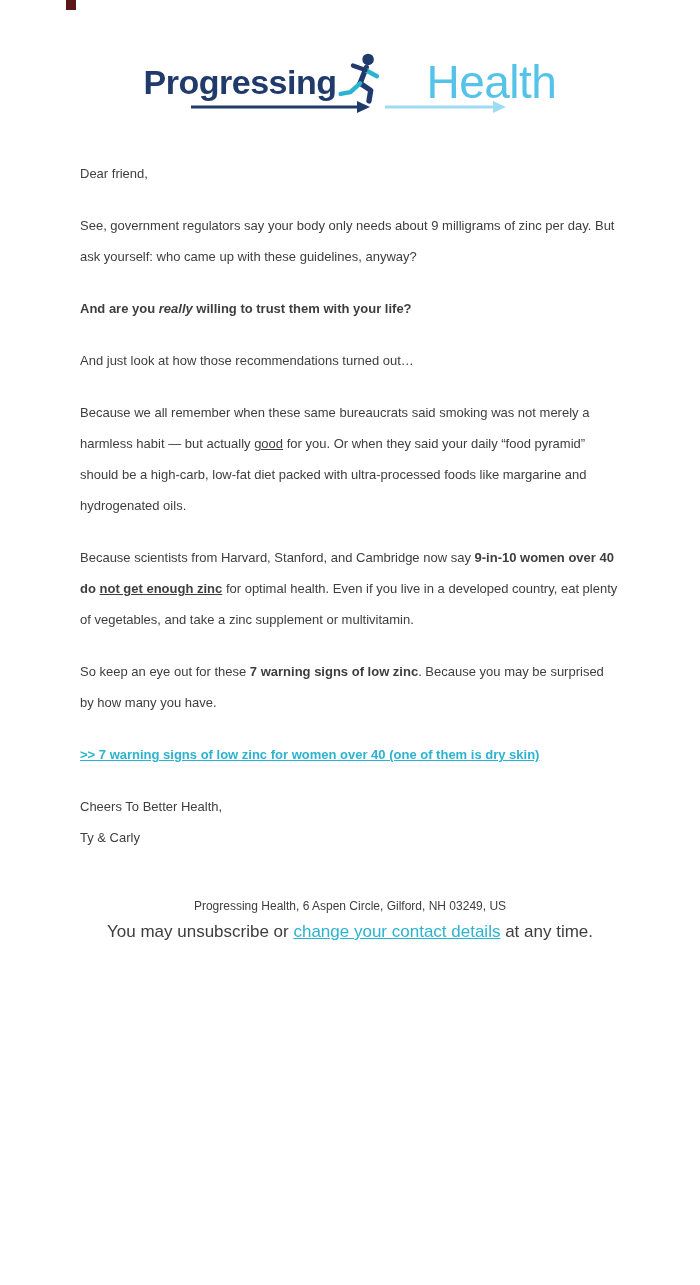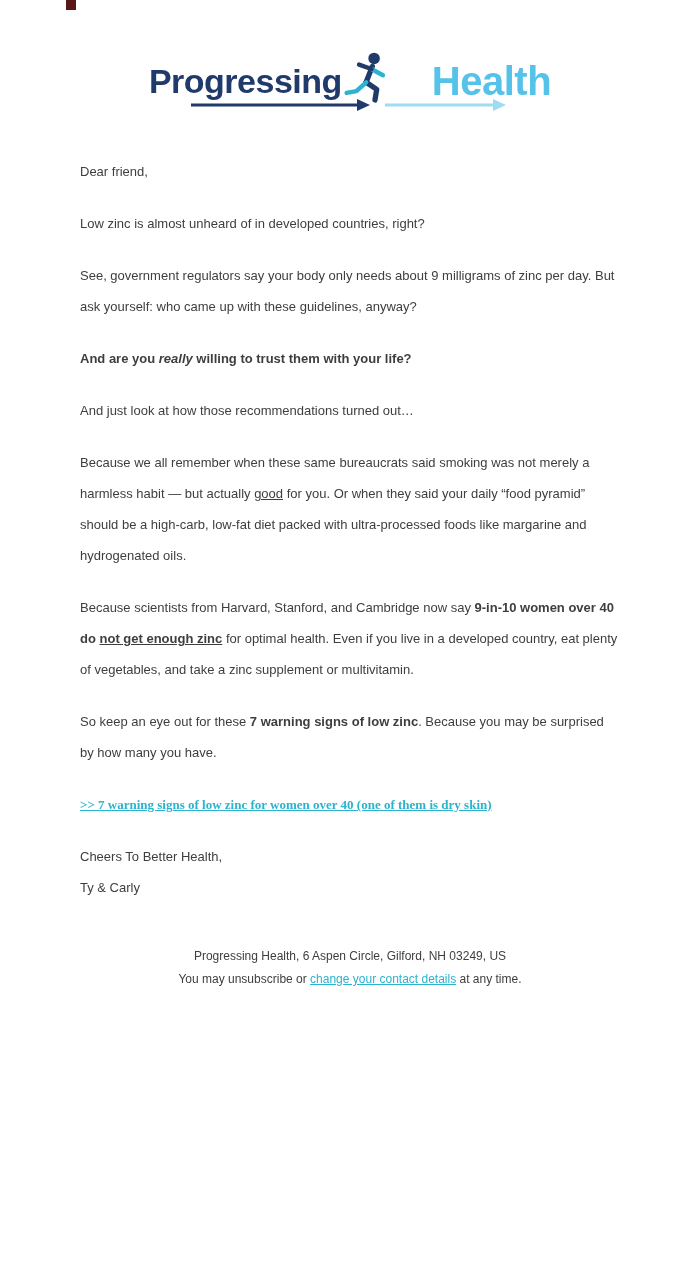--- a/index.html
+++ b/index.html
@@ -43,22 +43,22 @@
     justify-content:center;
     gap:4px;
   }
   .logo-word1{
     font-size:34px;
     font-weight:700;
     letter-spacing:-0.5px;
     color:var(--navy);
   }
   .logo-word2{
-    font-size:40px;
-    font-weight:700;
+    font-size:46px;
+    font-weight:400;
     letter-spacing:-0.5px;
     color:var(--cyan);
     margin-left:40px;
   }
   .runner{
     display:inline-flex;
     margin:0 -2px;
     position:relative;
     top:-4px;
   }
@@ -77,34 +77,33 @@
     color:var(--text);
   }
   .b{font-weight:700;}
   .i{font-style:italic;margin-top:48px;}
   .u{text-decoration:underline;}
   a.cta-link{
     color:var(--accent);
     font-weight:700;
     text-decoration:underline;
     cursor:pointer;
-    font-family:Liberation Serif, serif;
   }
   .footer{
     margin-top:46px;
     padding-bottom:45px;
     text-align:center;
   }
   .footer-line1{
     font-size:12px;
     color:var(--text);
     margin-bottom:9px;
   }
   .footer-line2{
-    font-size:12px;
+    font-size:17px;
     color:var(--text);
   }
   a.footer-link{
     color:var(--accent);
     text-decoration:underline;
     cursor:pointer;
   }
 </style>
 </head>
 <body>
@@ -134,21 +133,20 @@
         <polygon points="168,1 181,7 168,13" style="fill:var(--navy)"></polygon>
         <line x1="196" y1="7" x2="304" y2="7" style="stroke:var(--lightblue);stroke-width:3"></line>
         <polygon points="304,1 317,7 304,13" style="fill:var(--lightblue)"></polygon>
       </svg>
     </div>
   </div>
 
   <div class="content">
 
   <p class="para"><span>Dear friend,</span></p>
-      <p class="para"><span>Low zinc is almost unheard of in developed countries, right?</span></p>
       <p class="para"><span>See, government regulators say your body only needs about 9 milligrams of zinc per day. But ask yourself: who came up with these guidelines, anyway?</span></p>
       <p class="para"><span class="b">And are you </span><span class="b i">really</span><span class="b"> willing to trust them with your life?</span></p>
       <p class="para"><span>And just look at how those recommendations turned out…</span></p>
       <p class="para"><span>Because we all remember when these same bureaucrats said smoking was not merely a harmless habit — but actually </span><span class="u">good</span><span> for you. Or when they said your daily “food pyramid” should be a high-carb, low-fat diet packed with ultra-processed foods like margarine and hydrogenated oils.</span></p>
       <p class="para"><span>Because scientists from Harvard, Stanford, and Cambridge now say </span><span class="b">9-in-10 women over 40 do </span><span class="b u">not get enough zinc</span><span> for optimal health. Even if you live in a developed country, eat plenty of vegetables, and take a zinc supplement or multivitamin.</span></p>
       <p class="para"><span>So keep an eye out for these </span><span class="b">7 warning signs of low zinc</span><span>. Because you may be surprised by how many you have.</span></p>
       <p class="para"><a href="#" class="cta-link b u">&gt;&gt; 7 warning signs of low zinc for women over 40 (one of them is dry skin)</a></p>
       <p class="para"><span>Cheers To Better Health,</span><br><span>Ty &amp; Carly</span></p>
     </div>
 

